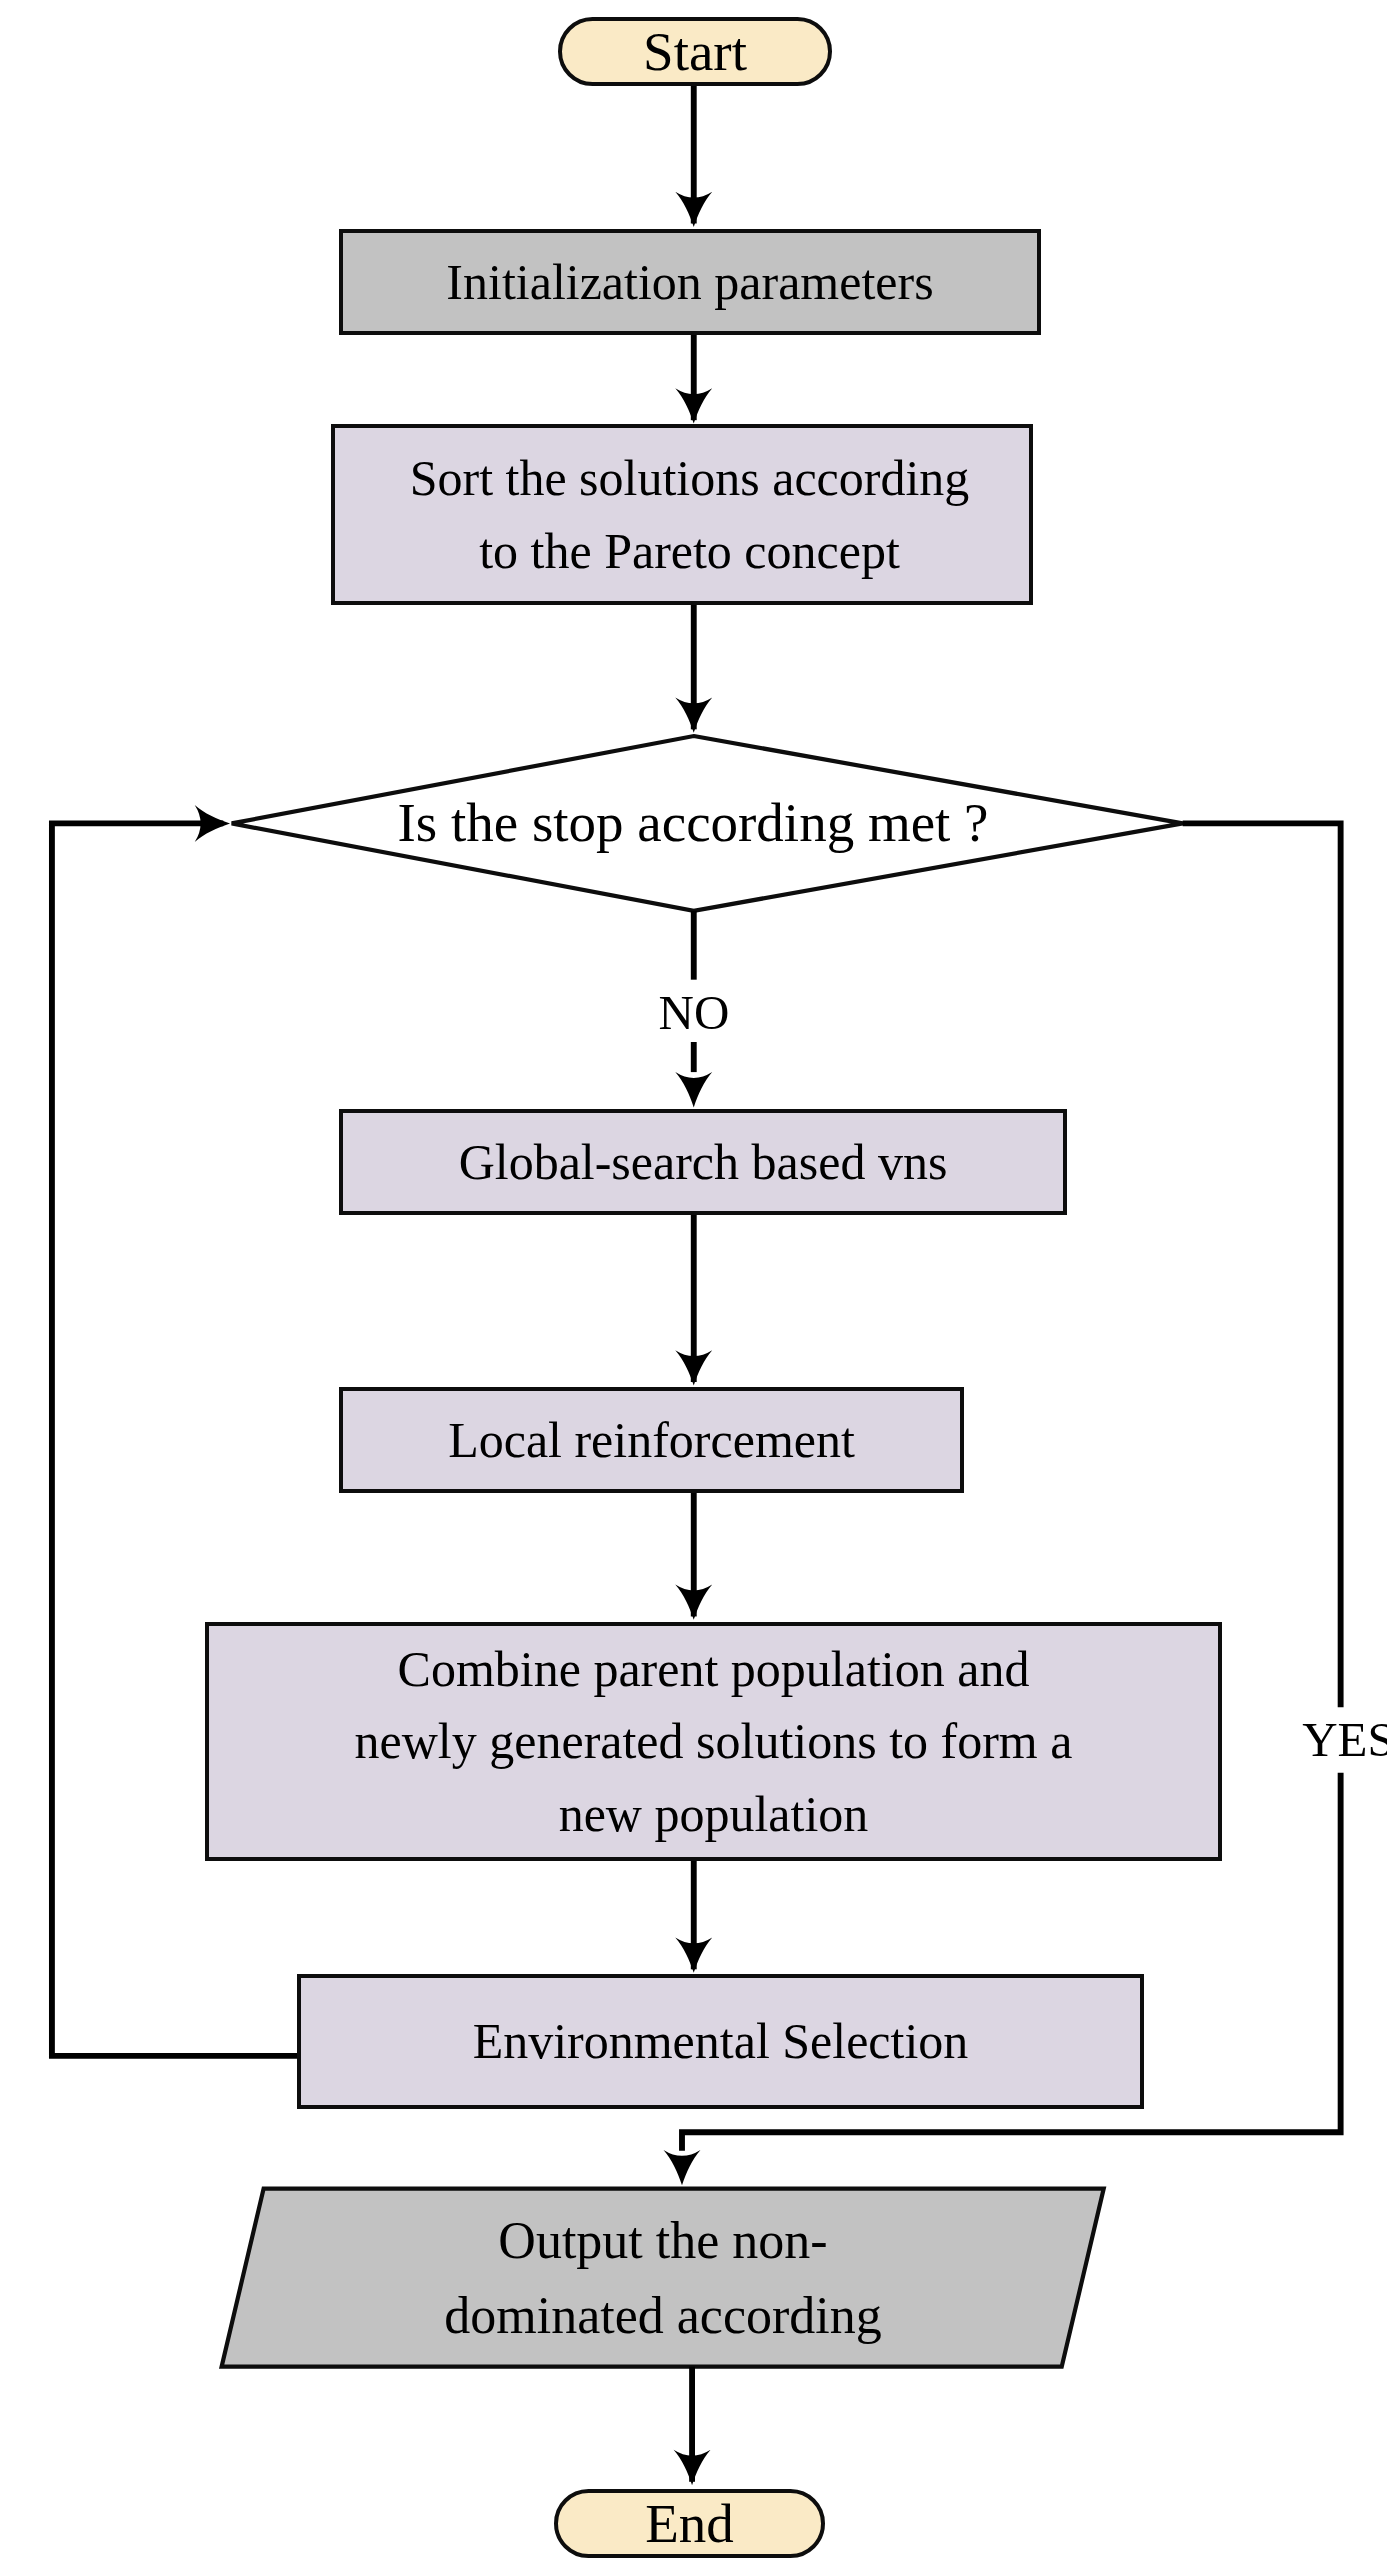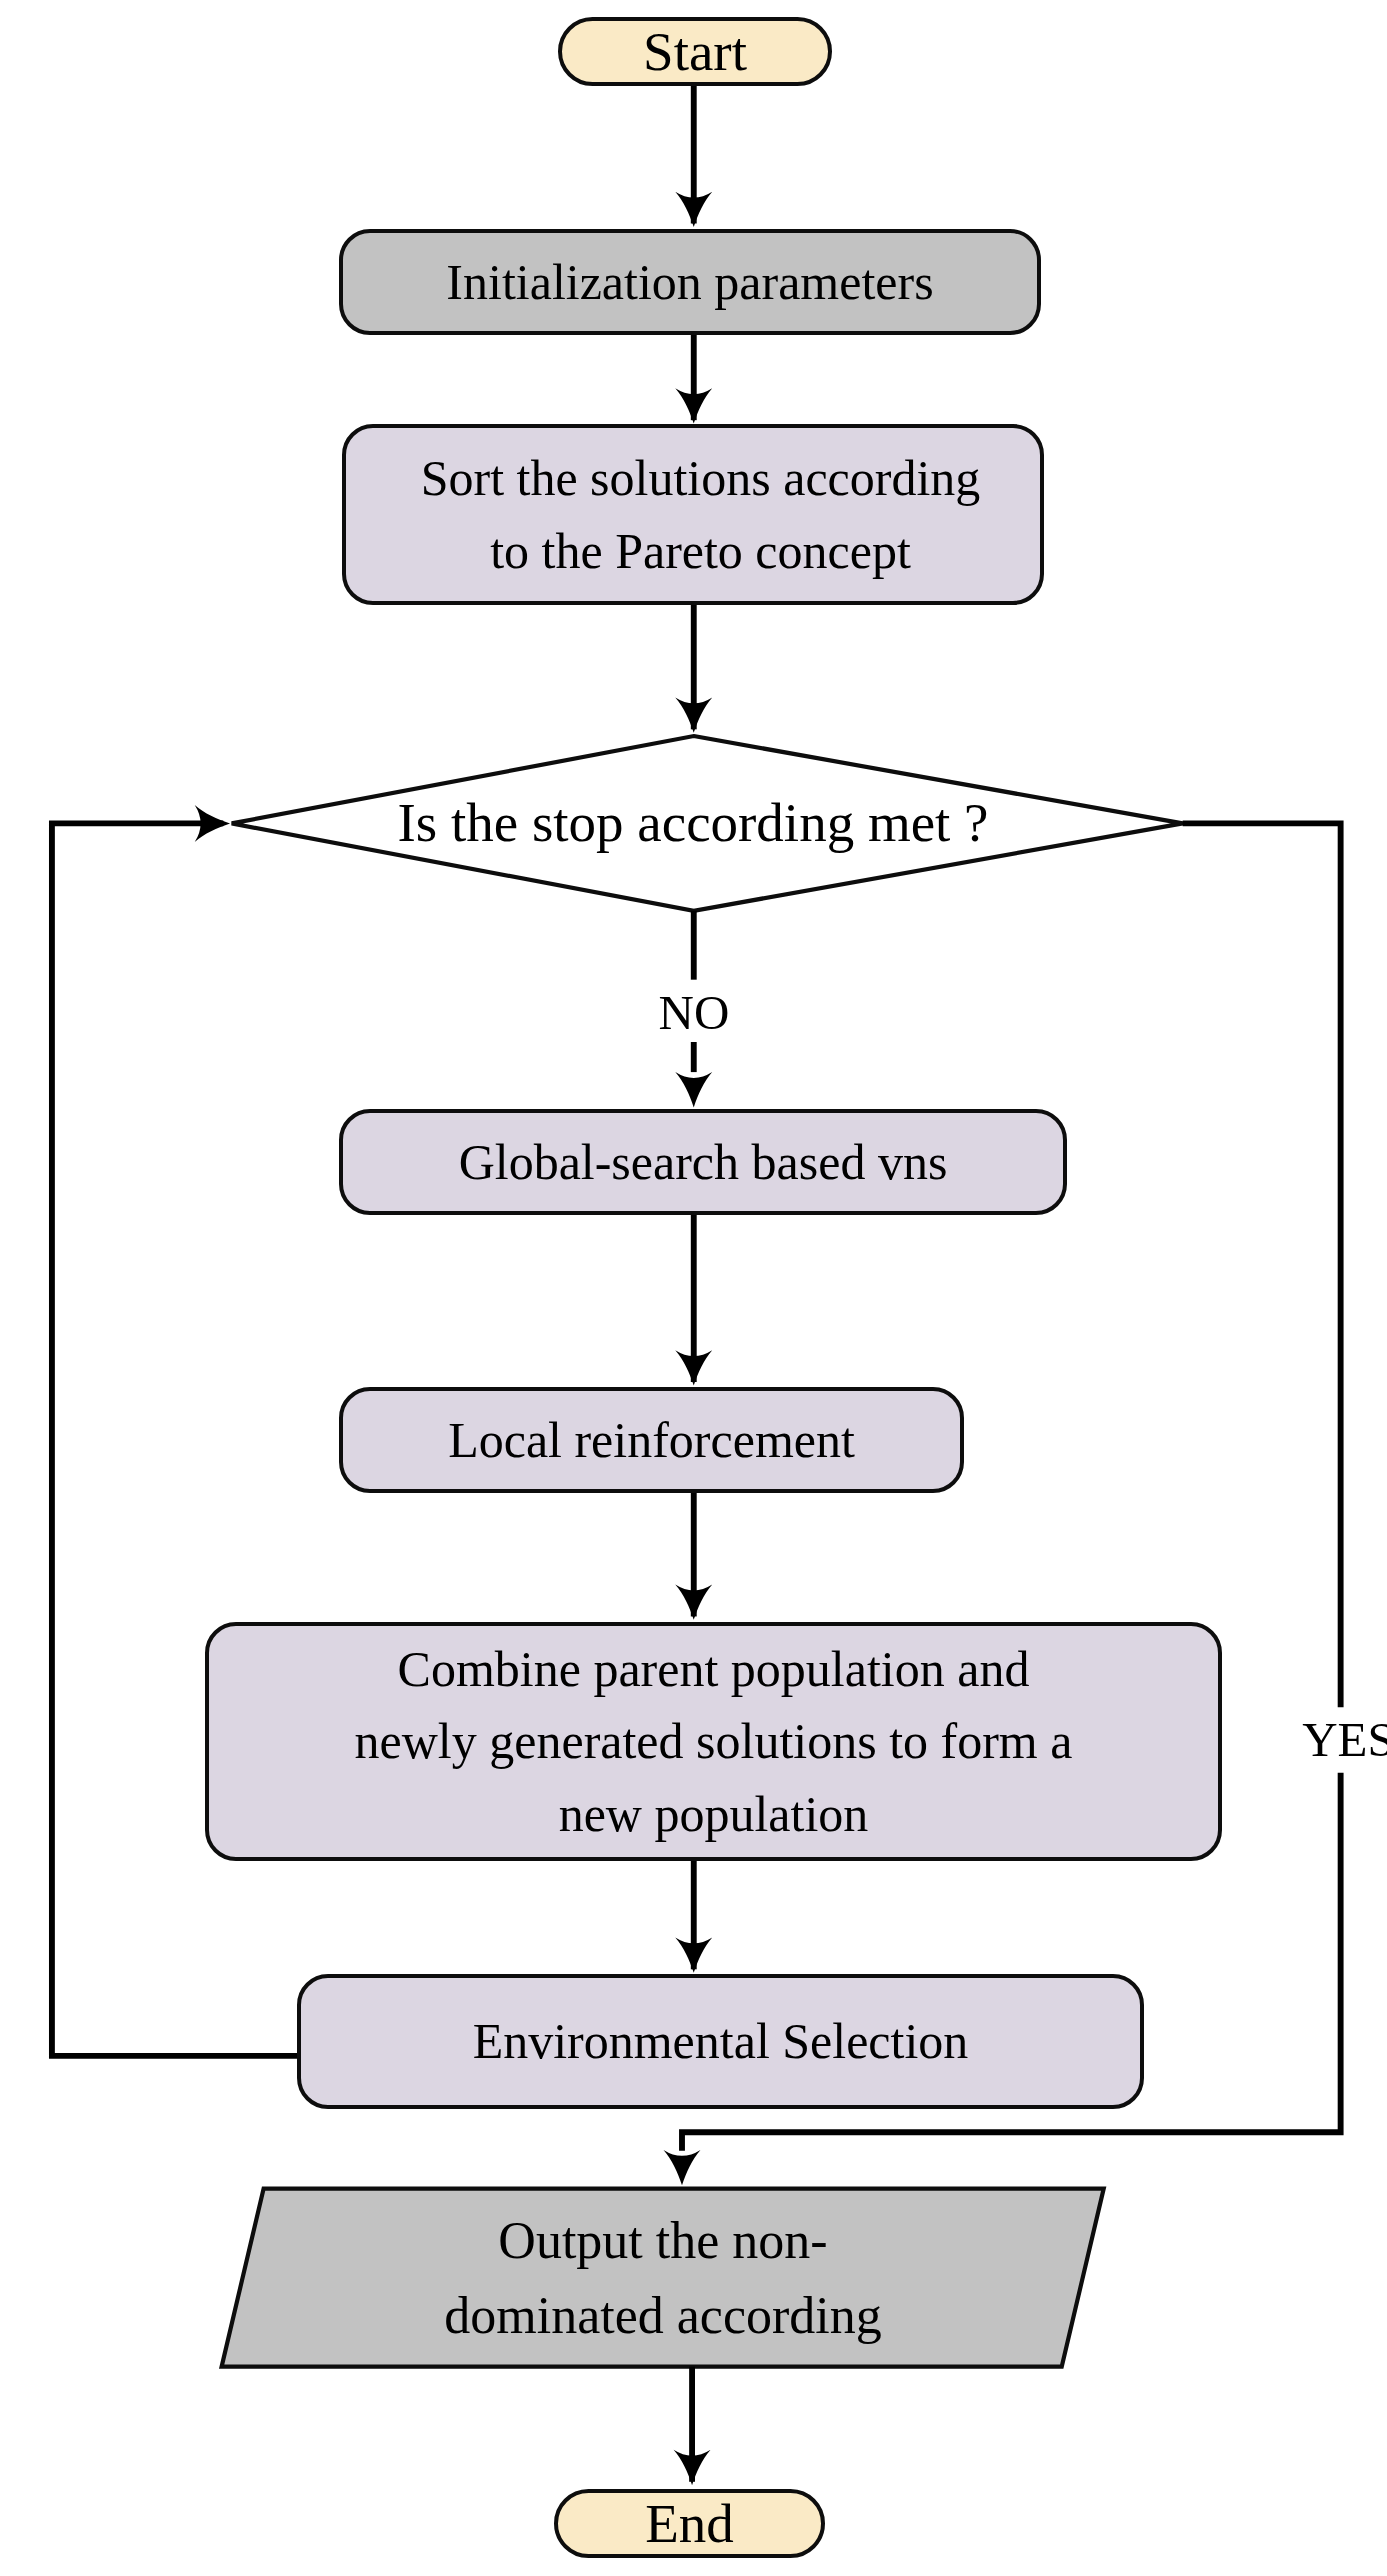--- a/index.html
+++ b/index.html
@@ -7,21 +7,21 @@
     position:relative;width:1387px;height:2576px;background:#ffffff;
     font-family:"Liberation Serif", serif;color:#000;overflow:hidden;margin-left:20px;
   }
   svg.wires{position:absolute;left:0;top:0;width:1387px;height:2576px;}
   .wire{stroke:var(--line_color);stroke-width:7;fill:none;}
   .shape-outline{stroke:#0d0d0d;stroke-width:5;}
   .ah{fill:var(--line_color);stroke:none;}
   .node{
     position:absolute;box-sizing:border-box;
     display:flex;align-items:center;justify-content:center;
-    text-align:center;white-space:pre;line-height:1.45;border-radius:31px;
+    text-align:center;white-space:pre;line-height:1.45;
   }
   .rect{border:4.2px solid #0d0d0d;font-size:50px;}
   .terminal{border:4.2px solid #0d0d0d;border-radius:59px;background:var(--terminal_fill);font-size:55px;}
   .gray{background:var(--gray_fill);}
   .lav{background:var(--lavender_fill);}
   .free{font-size:52px;}
   .decision-text{font-size:55px;}
   .branch-label{position:absolute;display:flex;align-items:center;justify-content:center;
     font-size:49px;text-align:center;background:#ffffff;}
 </style>
@@ -66,21 +66,21 @@
     <polygon class="shape-outline" points="290,2605 1290,2605 1240,2817 240,2817" style="fill:var(--gray_fill)"></polygon>
 
     <path class="wire" d="M800 2817 V2954"></path>
     <path class="ah" transform="translate(800,2958)" d="M0 0 C -5 -15 -12 -31 -22 -42 Q 0 -28 22 -42 C 12 -31 5 -15 0 0 Z"></path>
   </svg>
 
   <div class="node terminal" style="left:538px;top:17px;width:274px;height:69px;">Start</div>
 
   <div class="node rect gray" style="left:319px;top:229px;width:702px;height:106px;">Initialization parameters</div>
 
-  <div class="node rect lav" style="left:322px;top:424px;width:702px;height:181px;padding-left:15px;">Sort the solutions according
+  <div class="node rect lav" style="left:311px;top:424px;width:702px;height:181px;padding-left:15px;">Sort the solutions according
 to the Pareto concept</div>
 
   <div class="node free decision-text" style="left:253px;top:756px;width:840px;height:134px;">Is the stop according met ?</div>
 
   <div class="branch-label" style="left:613px;top:983px;width:122px;height:59px;">NO</div>
 
   <div class="node rect lav" style="left:319px;top:1109px;width:728px;height:106px;">Global-search based vns</div>
 
   <div class="node rect lav" style="left:319px;top:1387px;width:625px;height:106px;">Local reinforcement</div>
 

